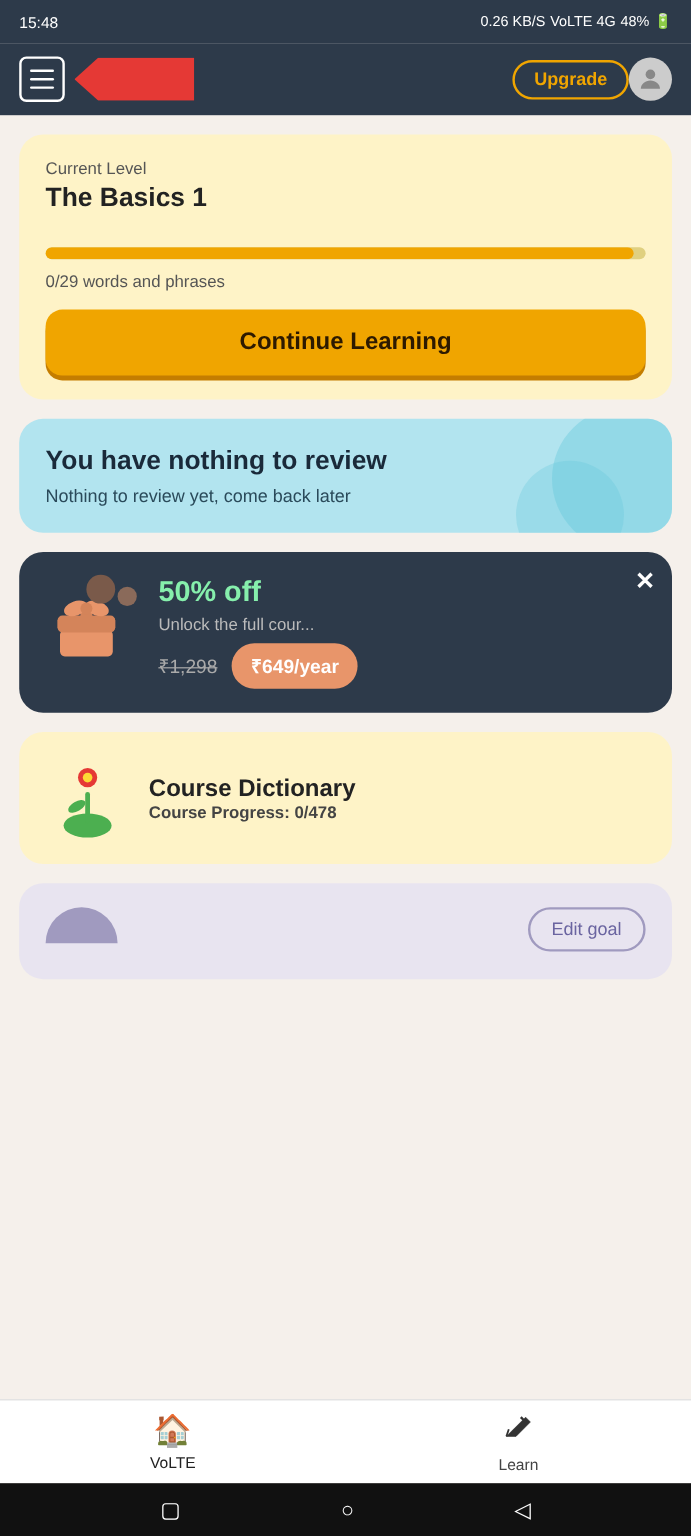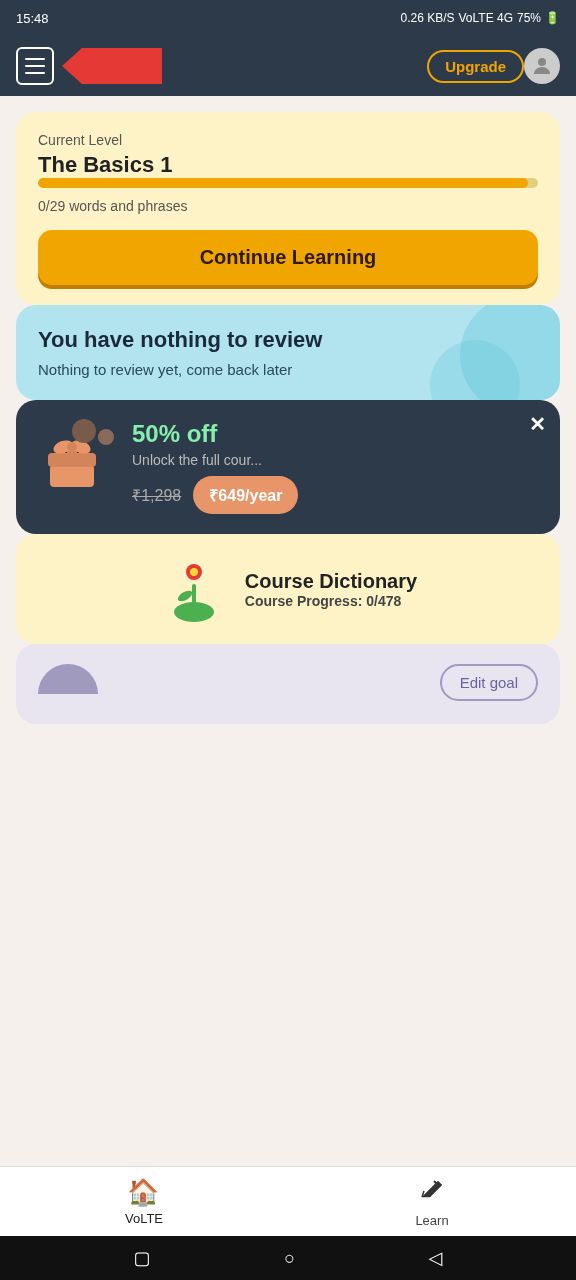--- a/index.html
+++ b/index.html
@@ -101,39 +101,40 @@
       font-size: 22px;
       color: #666;
     }
 
     
     .main-content {
       flex: 1;
       padding: 16px;
       display: flex;
       flex-direction: column;
+      gap: 16px;
       overflow-y: auto;
     }
 
     
     .current-level-card {
       background: #fef3c7;
       border-radius: 20px;
       padding: 20px 22px;
     }
     .current-level-label {
       font-size: 14px;
       color: #555;
       margin-bottom: 4px;
     }
     .current-level-title {
       font-size: 22px;
       font-weight: 700;
       color: #222;
-      margin-bottom: 0;
+      margin-bottom: 28px;
     }
     .progress-bar-bg {
       background: #e0d080;
       border-radius: 6px;
       height: 10px;
       width: 100%;
       margin-bottom: 10px;
       overflow: hidden;
     }
     .progress-bar-fill {
@@ -277,21 +278,20 @@
     }
 
     
     .dictionary-card {
       background: #fef3c7;
       border-radius: 20px;
       padding: 20px 22px;
       display: flex;
       align-items: center;
       gap: 16px;
-      justify-content: center;
     }
     .flower-icon {
       width: 70px;
       height: 70px;
       flex-shrink: 0;
     }
     .dictionary-text {}
     .dictionary-title {
       font-size: 20px;
       font-weight: 800;
@@ -372,21 +372,21 @@
     }
   </style>
 </head>
 <body>
 
 <div class="status-bar">
   <span>15:48</span>
   <div class="status-bar-right">
     <span>0.26 KB/S</span>
     <span>VoLTE 4G</span>
-    <span>75%</span>
+    <span>48%</span>
     <span>🔋</span>
   </div>
 </div>
 
 <div class="header">
   <div class="header-left">
     <button class="hamburger-btn">
       <div class="hamburger-line"></div>
       <div class="hamburger-line"></div>
       <div class="hamburger-line"></div>

